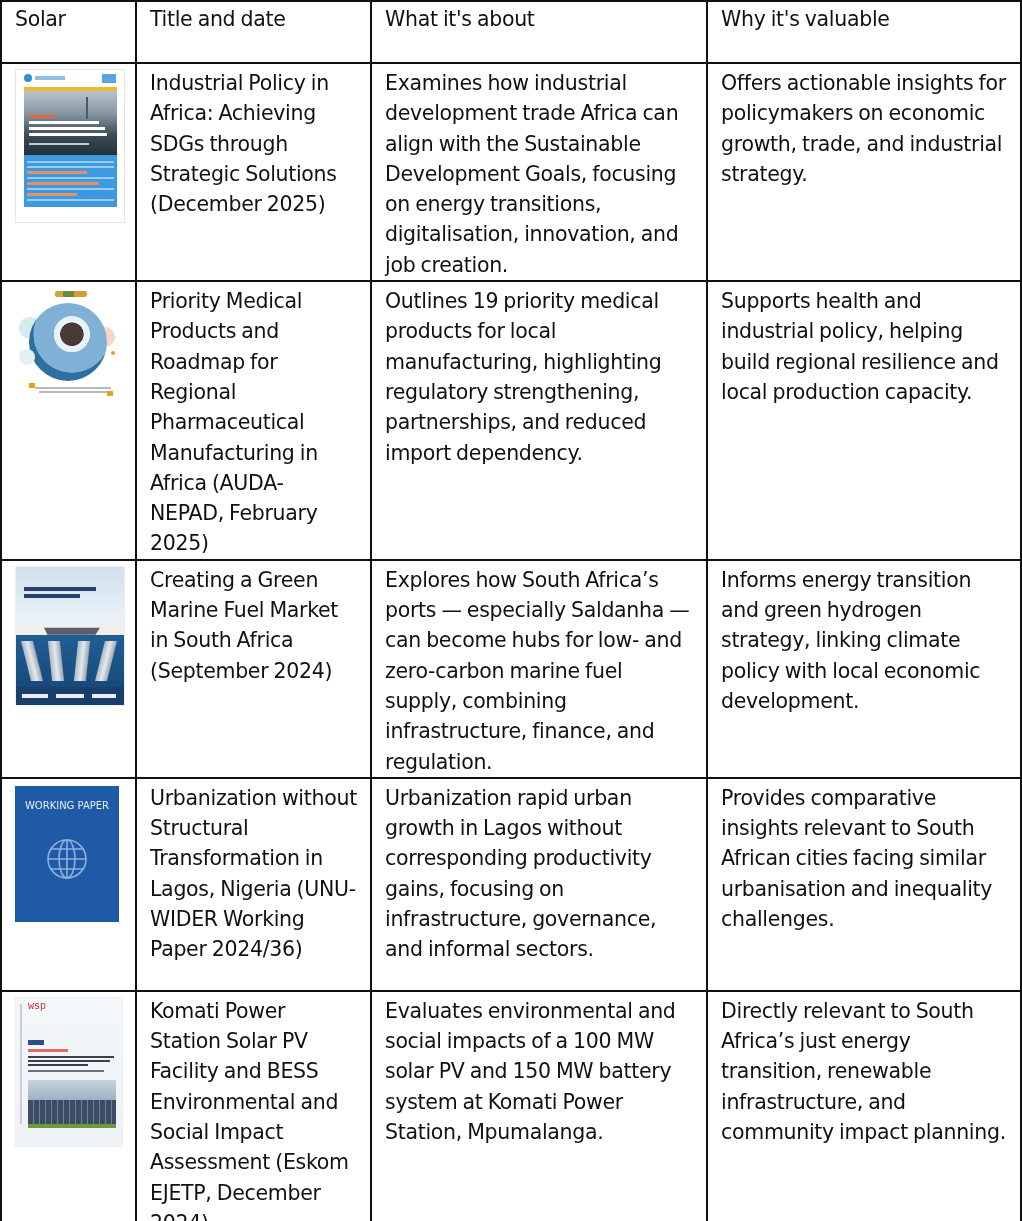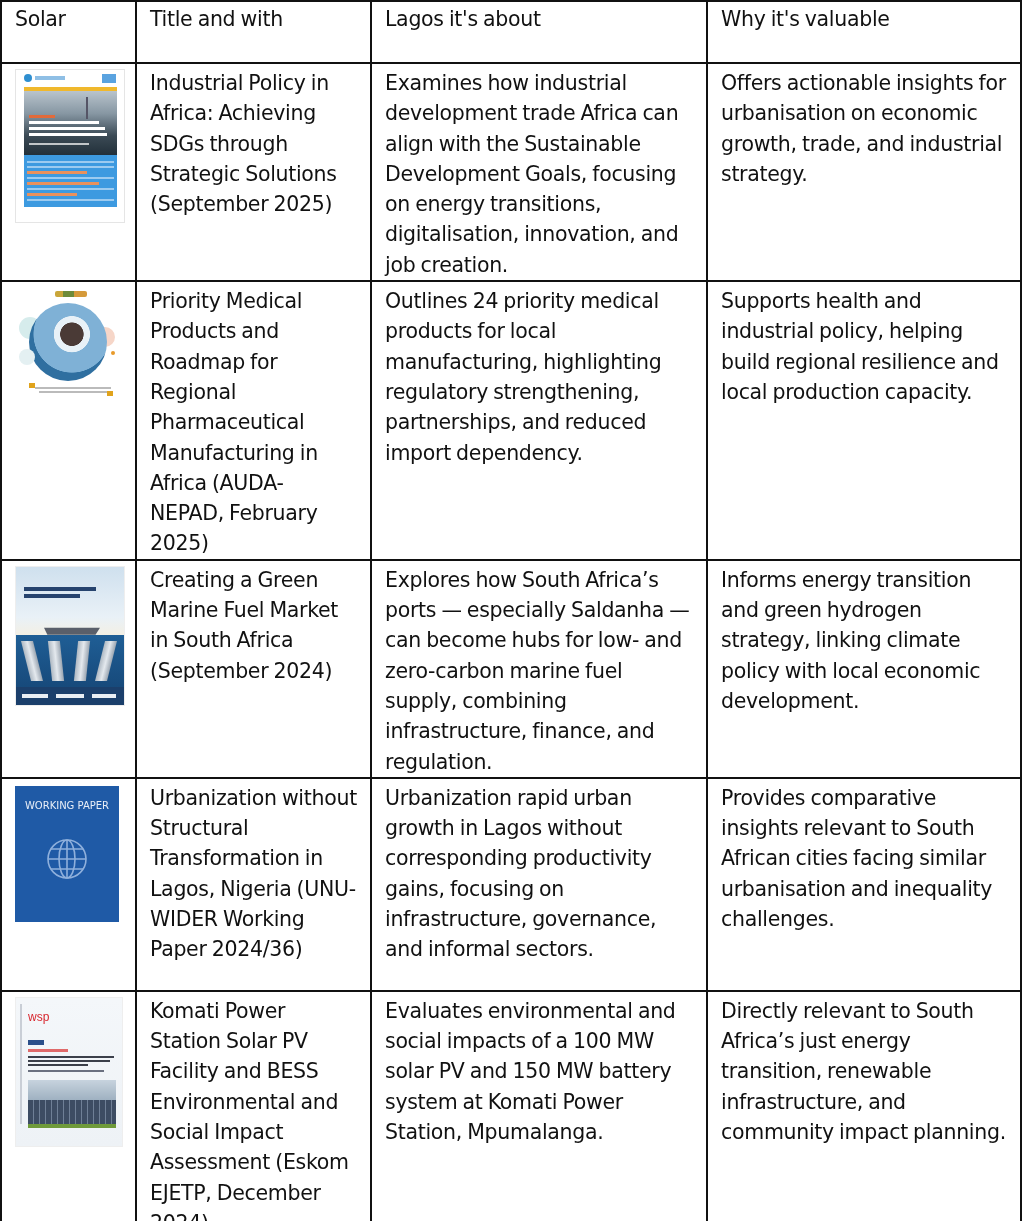--- a/index.html
+++ b/index.html
@@ -69,21 +69,21 @@
     .cov3 .footer span { position: absolute; top: 7px; height: 4px; background: #e9eef4; }
 
     
     .cov4 { width: 104px; height: 136px; background: #1f5aa6; margin-top: 2px; }
     .cov4 .wp { position: absolute; top: 14px; left: 0; right: 0; text-align: center; color: #e8eef7; font-size: 10px; letter-spacing: 0; word-spacing: 0; line-height: 12px; font-family: "DejaVu Sans", sans-serif; }
     .cov4 svg { position: absolute; top: 52px; left: 31px; }
 
     
     .cov5 { width: 106px; height: 148px; background: #fff; border: 1px solid #eee; }
     .cov5 .bg { position: absolute; inset: 0; background: linear-gradient(180deg,#f4f7fa 0%,#eef2f6 100%); }
-    .cov5 .wsp { position: absolute; top: 11px; left: 12px; color: #d8262e; font-family: Liberation Sans, sans-serif; font-size: 12px; line-height: 16px; letter-spacing: 0; word-spacing: 0; }
+    .cov5 .wsp { position: absolute; top: 1px; left: 12px; color: #d8262e; font-family: Liberation Mono, monospace; font-size: 10px; line-height: 16px; letter-spacing: 0; word-spacing: 0; }
     .cov5 .eskom { position: absolute; top: 42px; left: 12px; width: 16px; height: 5px; background: #2b4f8a; }
     .cov5 .red { position: absolute; top: 51px; left: 12px; width: 40px; height: 3px; background: #e06a6a; }
     .cov5 .txt { position: absolute; left: 12px; height: 2px; background: #3b3f4a; }
     .cov5 .solar-sky { position: absolute; top: 82px; left: 12px; right: 6px; height: 20px; background: linear-gradient(180deg,#c7d3de,#9fb1c1); }
     .cov5 .solar { position: absolute; top: 102px; left: 12px; right: 6px; height: 28px; background: repeating-linear-gradient(90deg,#3d4c63 0 5px,#6f7f96 5px 6px); }
     .cov5 .grass { position: absolute; top: 126px; left: 12px; right: 6px; height: 4px; background: #6f9a3a; }
     .cov5 .side { position: absolute; top: 6px; left: 4px; width: 2px; height: 120px; background: #c9ced6; }
   </style>
 </head>
 <body>
@@ -91,22 +91,22 @@
 <table class="doc-table">
   <colgroup>
     <col class="c1">
       <col class="c2">
       <col class="c3">
       <col class="c4">
   </colgroup>
   <thead>
     <tr class="h">
       <th>Solar</th>
-      <th>Title and with</th>
-      <th>Lagos it's about</th>
+      <th>Title and date</th>
+      <th>What it's about</th>
       <th>Why it's valuable</th>
     </tr>
   </thead>
   <tbody>
 
     <tr class="r1">
       <td class="cover-cell">
         <div class="cover cov1" title="Cover: The new era of industrial policy in Africa: from SDG assessment to policy solutions">
           <div class="logos">
               <span class="logo-un"></span>
@@ -127,42 +127,42 @@
             <span class="ln" style="top:11px;"></span>
             <span class="hl" style="top:16px;width:60px;"></span>
             <span class="ln" style="top:22px;"></span>
             <span class="hl" style="top:27px;width:72px;"></span>
             <span class="ln" style="top:33px;"></span>
             <span class="hl" style="top:38px;width:50px;"></span>
             <span class="ln" style="top:44px;"></span>
           </div>
         </div>
       </td>
-      <td>Industrial Policy in Africa: Achieving SDGs through Strategic Solutions (September 2025)</td>
+      <td>Industrial Policy in Africa: Achieving SDGs through Strategic Solutions (December 2025)</td>
       <td>Examines how industrial development trade Africa can align with the Sustainable Development Goals, focusing on energy transitions, digitalisation, innovation, and job creation.</td>
-      <td>Offers actionable insights for urbanisation on economic growth, trade, and industrial strategy.</td>
+      <td>Offers actionable insights for policymakers on economic growth, trade, and industrial strategy.</td>
     </tr>
 
     <tr class="r2">
       <td class="cover-cell">
         <div class="cover cov2" title="Cover: AUDA-NEPAD priority medical products report with laboratory photographs">
           <span class="logo"></span>
           <span class="circ" style="left:4px;top:30px;width:22px;height:22px;background:#d6ecec;"></span>
           <span class="circ" style="left:80px;top:40px;width:20px;height:20px;background:#f6d6c8;"></span>
           <span class="circ" style="left:14px;top:16px;width:78px;height:78px;background:radial-gradient(circle at 55% 40%,#4a3a36 0 18%,#e8f1f7 19% 28%,#7fb1d6 29% 60%,#2f6fa0 61%);"></span>
           <span class="circ" style="left:4px;top:62px;width:16px;height:16px;background:#e4f0f2;"></span>
           <span class="circ" style="left:96px;top:64px;width:4px;height:4px;background:#e89a2a;"></span>
           <span class="qm" style="left:14px;"></span>
           <span class="qm" style="left:92px;top:104px;"></span>
           <span class="quote"></span>
           <span class="quote2"></span>
         </div>
       </td>
       <td>Priority Medical Products and Roadmap for Regional Pharmaceutical Manufacturing in Africa (AUDA-NEPAD, February 2025)</td>
-      <td>Outlines 24 priority medical products for local manufacturing, highlighting regulatory strengthening, partnerships, and reduced import dependency.</td>
+      <td>Outlines 19 priority medical products for local manufacturing, highlighting regulatory strengthening, partnerships, and reduced import dependency.</td>
       <td>Supports health and industrial policy, helping build regional resilience and local production capacity.</td>
     </tr>
 
     <tr class="r3">
       <td class="cover-cell">
         <div class="cover cov3" title="Cover: Creating a Green Marine Fuel Market in South Africa">
           <div class="sky"></div>
           <span class="title1" style="top:20px;width:72px;"></span>
           <span class="title2" style="top:27px;width:56px;"></span>
           <span class="ship"></span>

